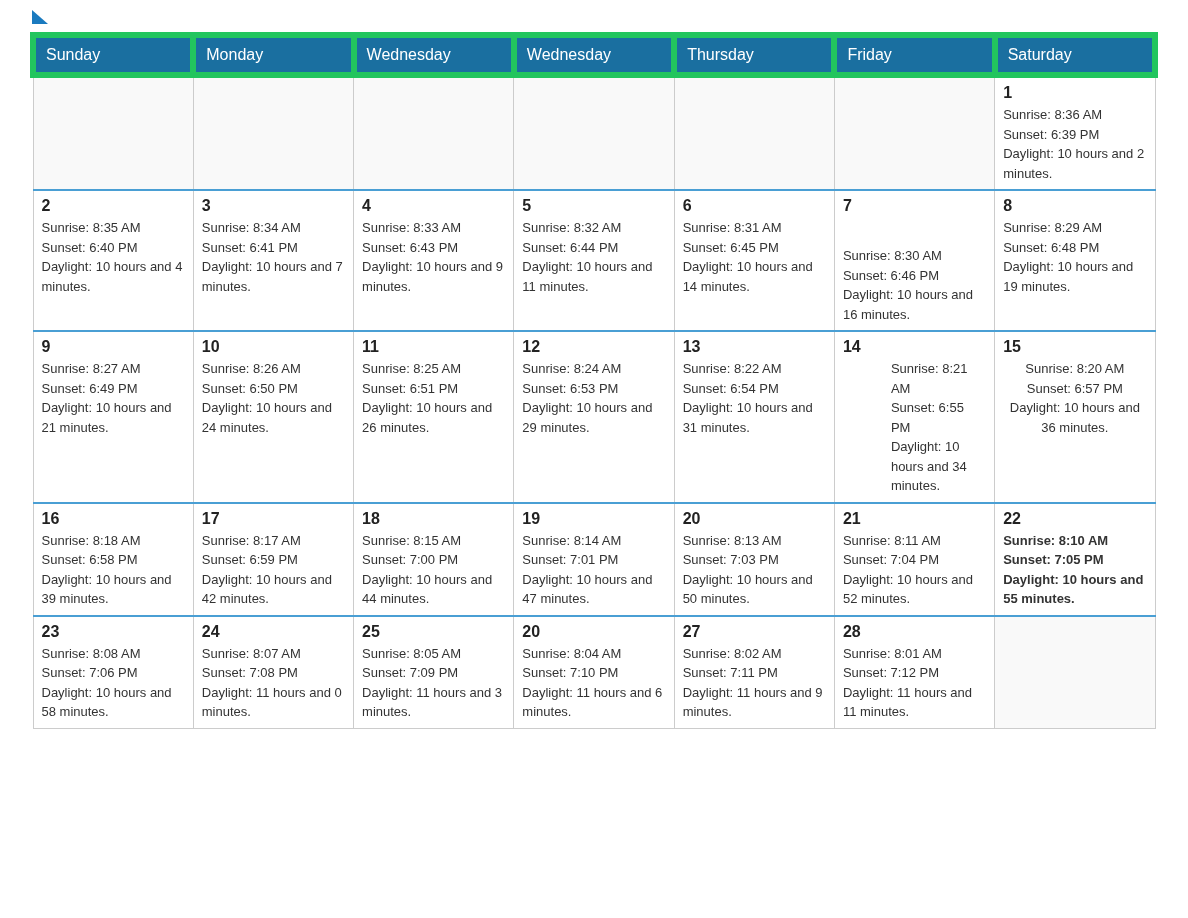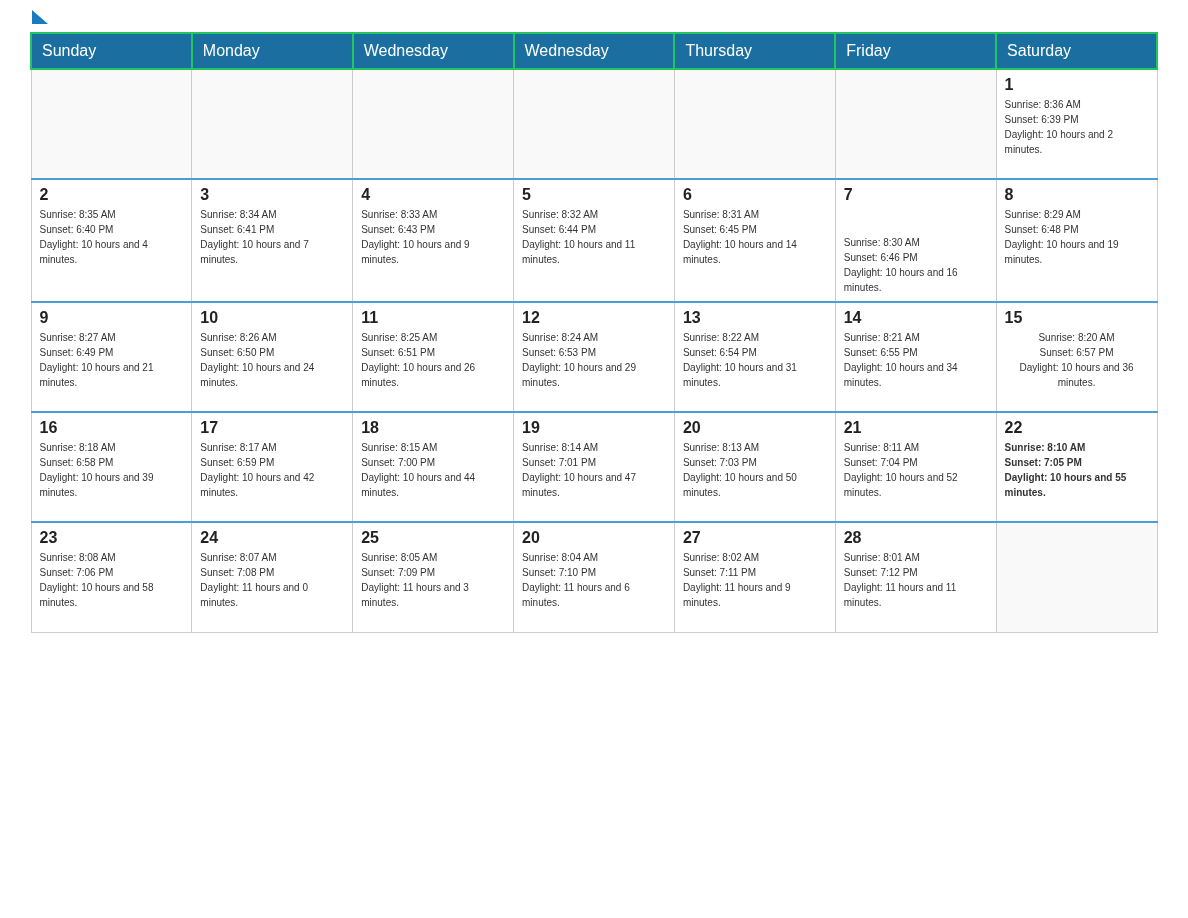--- a/index.html
+++ b/index.html
@@ -40,21 +40,21 @@
       border-collapse: collapse;
       margin-top: 10px;
     }
     .calendar th {
       background-color: #1a6fa0;
       color: #fff;
       font-size: 16px;
       font-weight: normal;
       padding: 8px 10px;
       text-align: left;
-      border: 2px solid #22c55e;
+      border: 6px solid #22c55e;
     }
     .calendar td {
       border: 1px solid #ccc;
       vertical-align: top;
       padding: 6px 8px;
       width: calc(100% / 7);
       min-height: 110px;
       height: 110px;
     }
     .calendar tr:first-child td {
@@ -64,21 +64,21 @@
       border-top: 2px solid #4a9fd4;
     }
     .day-number {
       font-size: 16px;
       font-weight: bold;
       color: #222;
       display: block;
       margin-bottom: 3px;
     }
     .day-info {
-      font-size: 10px;
+      font-size: 13px;
       color: #333;
       line-height: 1.5;
     }
     .empty-cell {
       background: #f9f9f9;
     }
     .logo-row {
       display: flex;
       align-items: center;
     }
@@ -219,21 +219,21 @@
 Daylight: 10 hours and 29 minutes.</div>
         </td>
         <td>
           <span class="day-number">13</span>
           <div class="day-info" style="white-space: pre-line;">Sunrise: 8:22 AM
 Sunset: 6:54 PM
 Daylight: 10 hours and 31 minutes.</div>
         </td>
         <td>
           <span class="day-number">14</span>
-          <div class="day-info" style="white-space: pre-line;">Sunrise: 8:21 AM
+          <div class="day-info" style="white-space: pre-line; margin-left: 48px;">Sunrise: 8:21 AM
 Sunset: 6:55 PM
 Daylight: 10 hours and 34 minutes.</div>
         </td>
         <td>
           <span class="day-number">15</span>
           <div class="day-info" style="white-space: pre-line; text-align: center;">Sunrise: 8:20 AM
 Sunset: 6:57 PM
 Daylight: 10 hours and 36 minutes.</div>
         </td>
       </tr>

